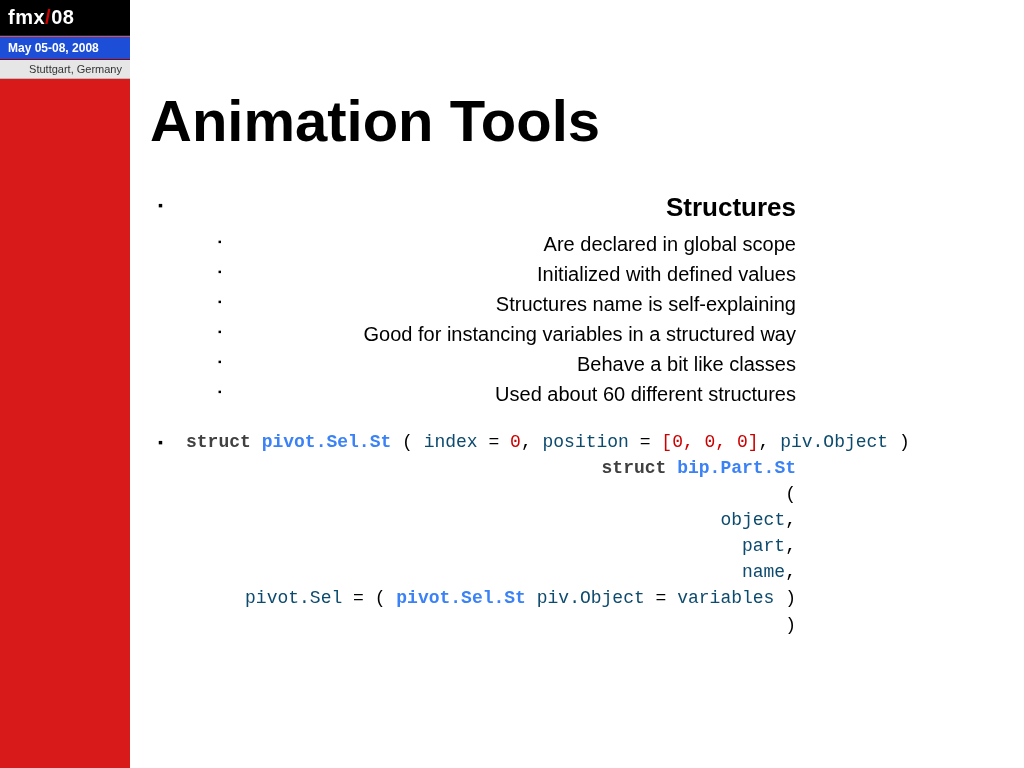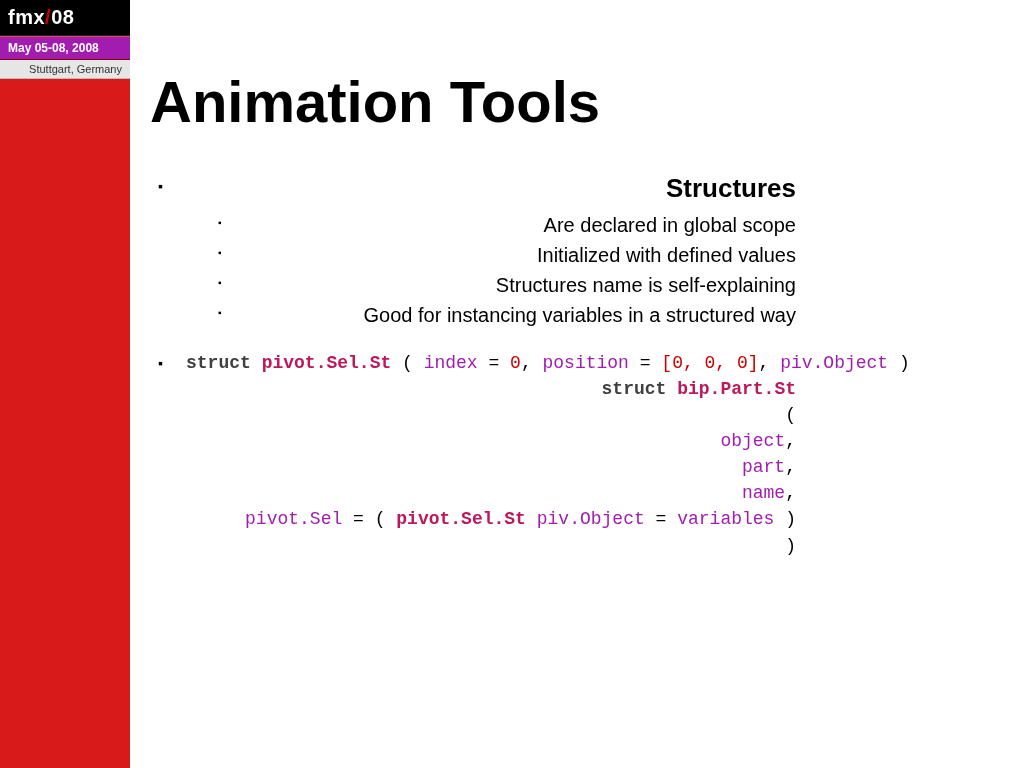--- a/index.html
+++ b/index.html
@@ -36,40 +36,40 @@
     color: #ffffff;
     font-family: Arial, sans-serif;
     font-size: 20px;
     font-weight: bold;
     padding: 6px 8px;
     letter-spacing: 0.5px;
     border-bottom: 1px solid #222;
   }
   .logo-top .slash { color: #cc0000; }
   .logo-mid {
-    background: #a21caf;
+    background: #1d4ed8;
     color: #ffffff;
     font-size: 12px;
     font-weight: bold;
     padding: 4px 8px;
     border-top: 1px solid #e05050;
     border-bottom: 1px solid #8a0000;
   }
   .logo-bot {
     background: #e6e6e6;
     color: #333;
     font-size: 11px;
     padding: 3px 8px;
     border-bottom: 1px solid #bbb;
     text-align: right;
   }
   .content {
     position: absolute;
     left: 150px;
-    top: 72px;
+    top: 91px;
     right: 20px;
   }
   .title {
     font-size: 58px;
     font-weight: bold;
     margin: 0 0 40px 0;
     line-height: 1.05;
   }
   ul.top {
     list-style: none;
@@ -116,22 +116,22 @@
   }
   .code {
     font-family: "Courier New", Courier, monospace;
     font-size: 18px;
     line-height: 1.45;
     white-space: pre;
     margin-top: 4px;
     padding-left: 2px;
   }
   .kw   { color: #404040; font-weight: bold; }
-  .sname{ color: #be185d; font-weight: bold; }
-  .var  { color: #a21caf; }
+  .sname{ color: #3b82f6; font-weight: bold; }
+  .var  { color: #0c4a6e; }
   .num  { color: #cc0000; }
   .pun  { color: #000000; }
 </style>
 </head>
 <body>
 
 <div class="slide">
   <div class="red-bar"></div>
 
   <div class="logo-box">
@@ -146,20 +146,22 @@
     <h1 class="title">Animation Tools</h1>
 
     <ul class="top">
       <li>
         <div class="h2">Structures</div>
         <ul class="sub">
           <li>Are declared in global scope</li>
           <li>Initialized with defined values</li>
           <li>Structures name is self-explaining</li>
           <li>Good for instancing variables in a structured way</li>
+          <li>Behave a bit like classes</li>
+          <li>Used about 60 different structures</li>
         </ul>
       </li>
 
       <li>
         <div class="code"><span class="kw">struct</span> <span class="sname">pivot.Sel.St</span><span class="pun"> ( </span><span class="var">index</span><span class="pun"> = </span><span class="num">0</span><span class="pun">, </span><span class="var">position</span><span class="pun"> = </span><span class="num">[0, 0, 0]</span><span class="pun">, </span><span class="var">piv.Object</span><span class="pun"> )</span>
 <span class="kw">struct</span> <span class="sname">bip.Part.St</span>
 <span class="pun">(</span>
 <span class="var">object</span><span class="pun">,</span>
 <span class="var">part</span><span class="pun">,</span>
 <span class="var">name</span><span class="pun">,</span>

